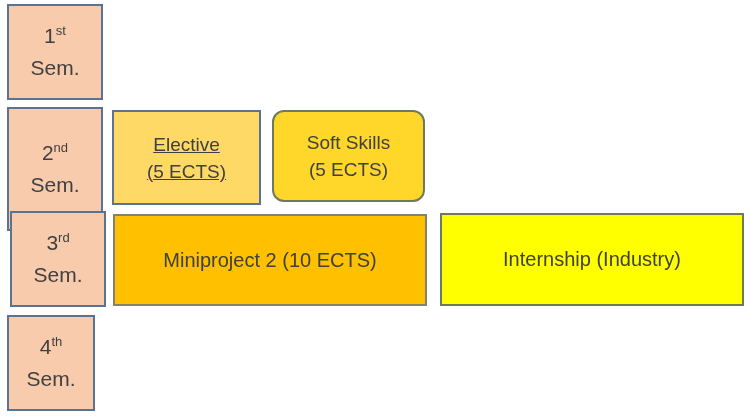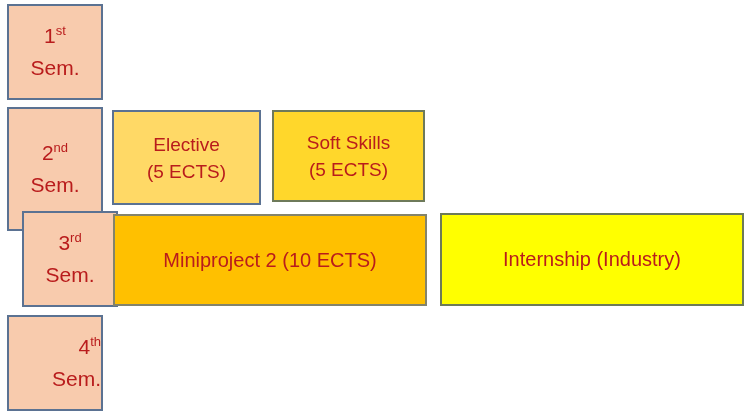--- a/index.html
+++ b/index.html
@@ -17,21 +17,21 @@
   }
   .box {
     position: absolute;
     box-sizing: border-box;
     border: 2px solid #5b7292;
     display: flex;
     flex-direction: column;
     align-items: center;
     justify-content: center;
     text-align: center;
-    color: #b91c1c;
+    color: #404040;
   }
   .sem-box {
     font-size: 21px;
     line-height: 32px;
   }
   .sem-box sup {
     font-size: 13px;
     vertical-align: super;
     line-height: 0;
   }
@@ -52,36 +52,36 @@
   <div class="box sem-box" style="left: 7px; top: 4px; width: 96px; height: 96px; background-color: rgb(248, 203, 173); border-color: rgb(91, 114, 146);">
     <div><span>1</span><sup>st</sup></div>
     <div>Sem.</div>
   </div>
 
   <div class="box sem-box" style="left: 7px; top: 107px; width: 96px; height: 124px; background-color: rgb(248, 203, 173); border-color: rgb(91, 114, 146);">
     <div><span>2</span><sup>nd</sup></div>
     <div>Sem.</div>
   </div>
 
-  <div class="box sem-box" style="left: 22px; top: 211px; width: 96px; height: 96px; background-color: rgb(248, 203, 173); border-color: rgb(91, 114, 146);">
+  <div class="box sem-box" style="left: 10px; top: 211px; width: 96px; height: 96px; background-color: rgb(248, 203, 173); border-color: rgb(91, 114, 146);">
     <div><span>3</span><sup>rd</sup></div>
     <div>Sem.</div>
   </div>
 
-  <div class="box sem-box" style="left: 7px; top: 315px; width: 96px; height: 96px; background-color: rgb(248, 203, 173); border-color: rgb(91, 114, 146); align-items: flex-end;">
+  <div class="box sem-box" style="left: 7px; top: 315px; width: 88px; height: 96px; background-color: rgb(248, 203, 173); border-color: rgb(91, 114, 146);">
     <div><span>4</span><sup>th</sup></div>
     <div>Sem.</div>
   </div>
 
-  <div class="box course-box" style="left: 112px; top: 110px; width: 149px; height: 95px; background-color: rgb(255, 217, 102); border-color: rgb(91, 114, 146);">
+  <div class="box course-box" style="left: 112px; top: 110px; width: 149px; height: 95px; background-color: rgb(255, 217, 102); border-color: rgb(91, 114, 146); text-decoration: underline;">
     <div>Elective</div>
     <div>(5 ECTS)</div>
   </div>
 
-  <div class="box course-box" style="left: 272px; top: 110px; width: 153px; height: 92px; background-color: rgb(255, 215, 43); border-color: rgb(110, 122, 90);">
+  <div class="box course-box" style="left: 272px; top: 110px; width: 153px; height: 92px; background-color: rgb(255, 215, 43); border-color: rgb(110, 122, 90); border-radius: 12px;">
     <div>Soft Skills</div>
     <div>(5 ECTS)</div>
   </div>
 
   <div class="box course-box big" style="left: 113px; top: 214px; width: 314px; height: 92px; background-color: rgb(255, 192, 0); border-color: rgb(131, 131, 107);">
     <div>Miniproject 2 (10 ECTS)</div>
   </div>
 
   <div class="box course-box big" style="left: 440px; top: 213px; width: 304px; height: 93px; background-color: rgb(255, 255, 0); border-color: rgb(109, 123, 87);">
     <div>Internship (Industry)</div>

